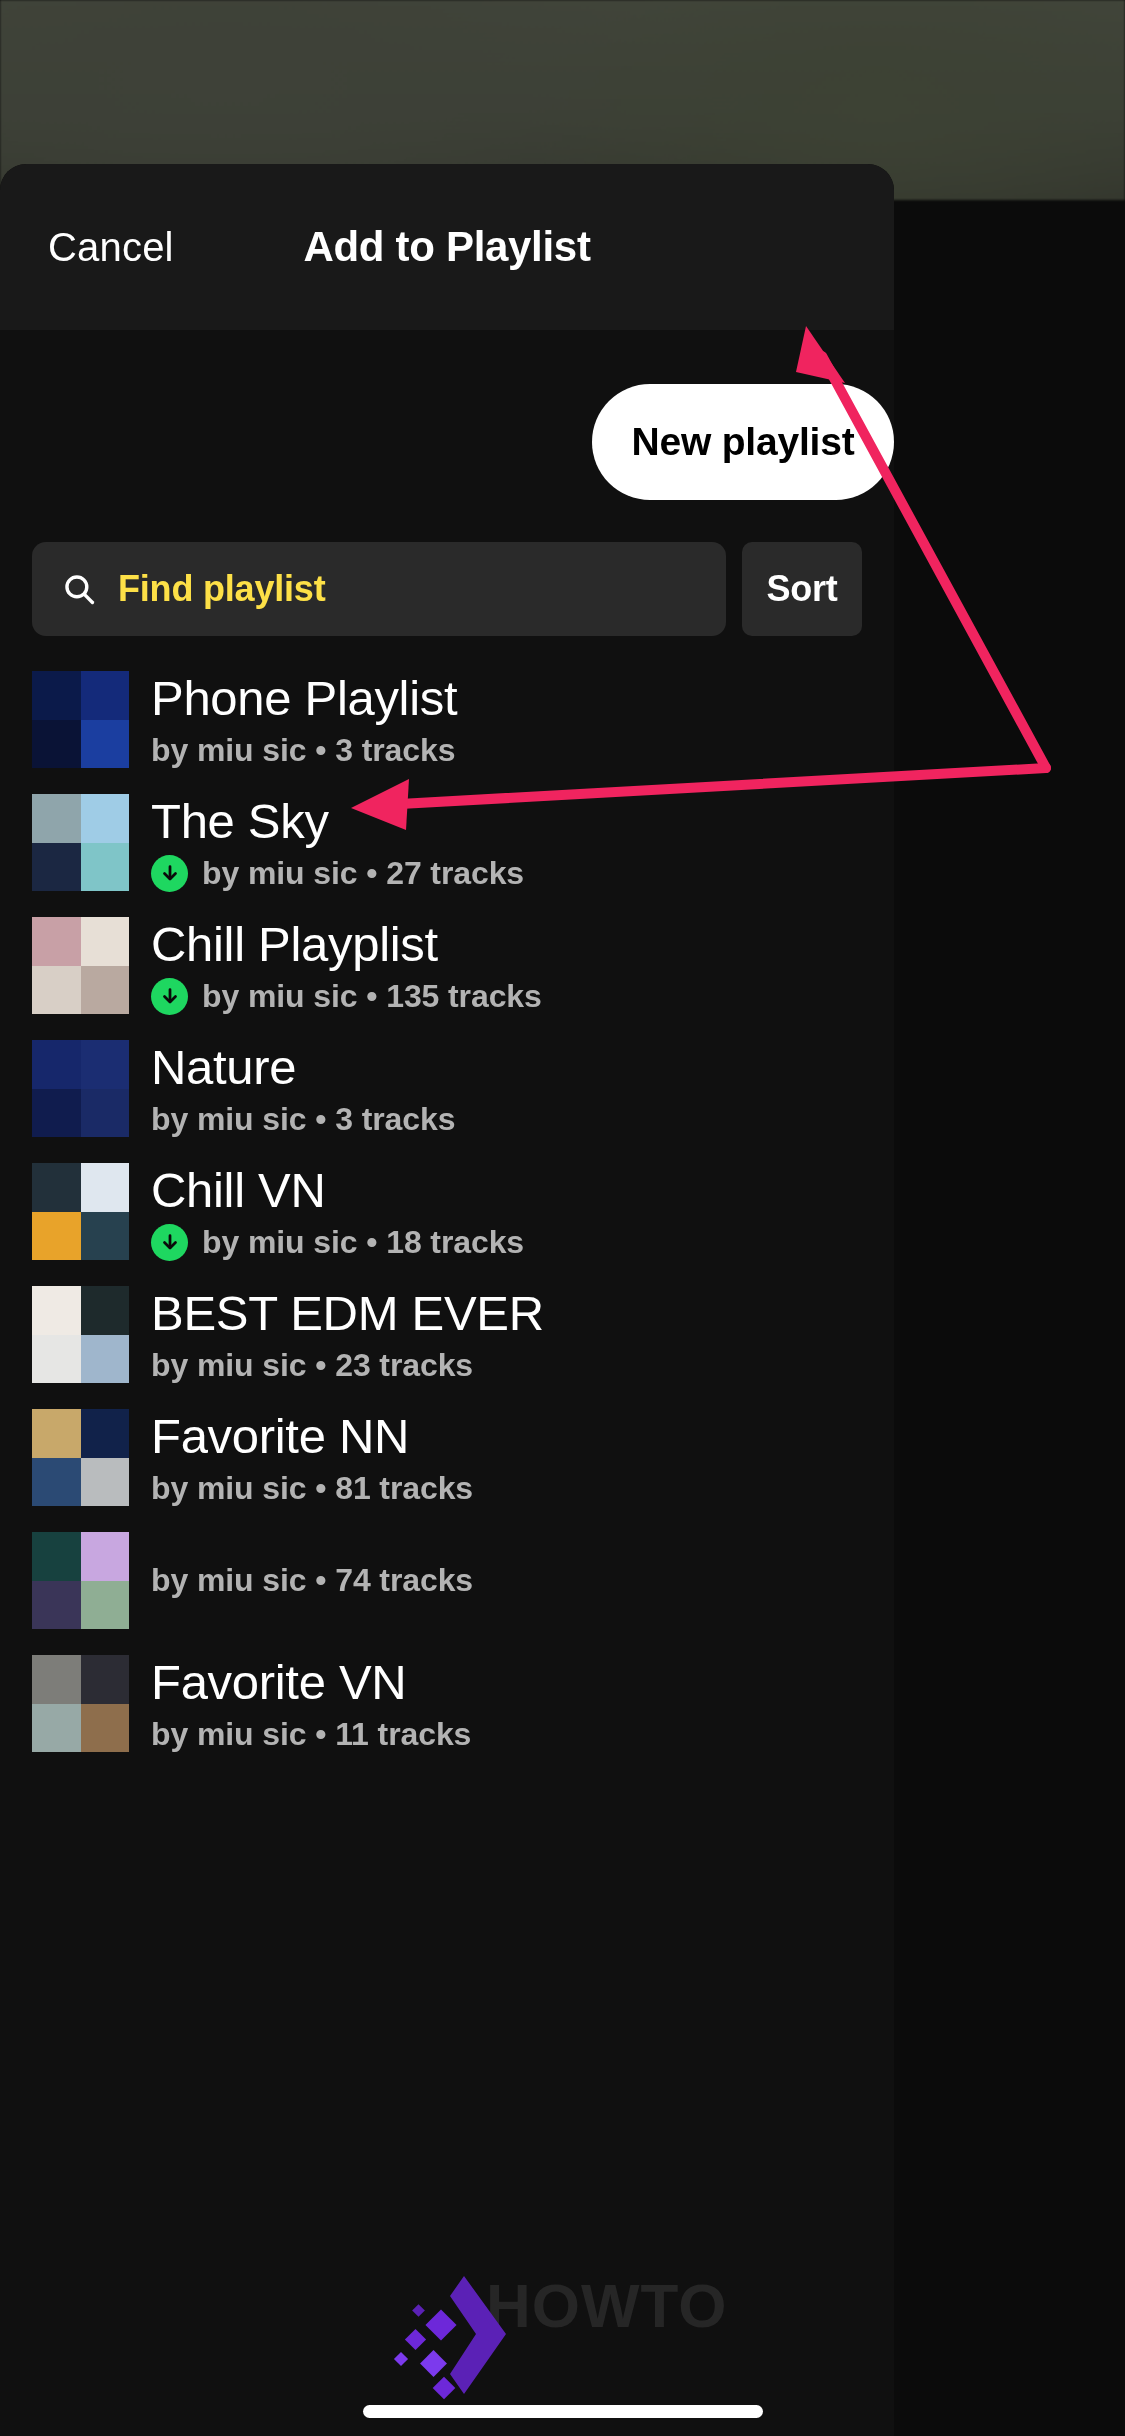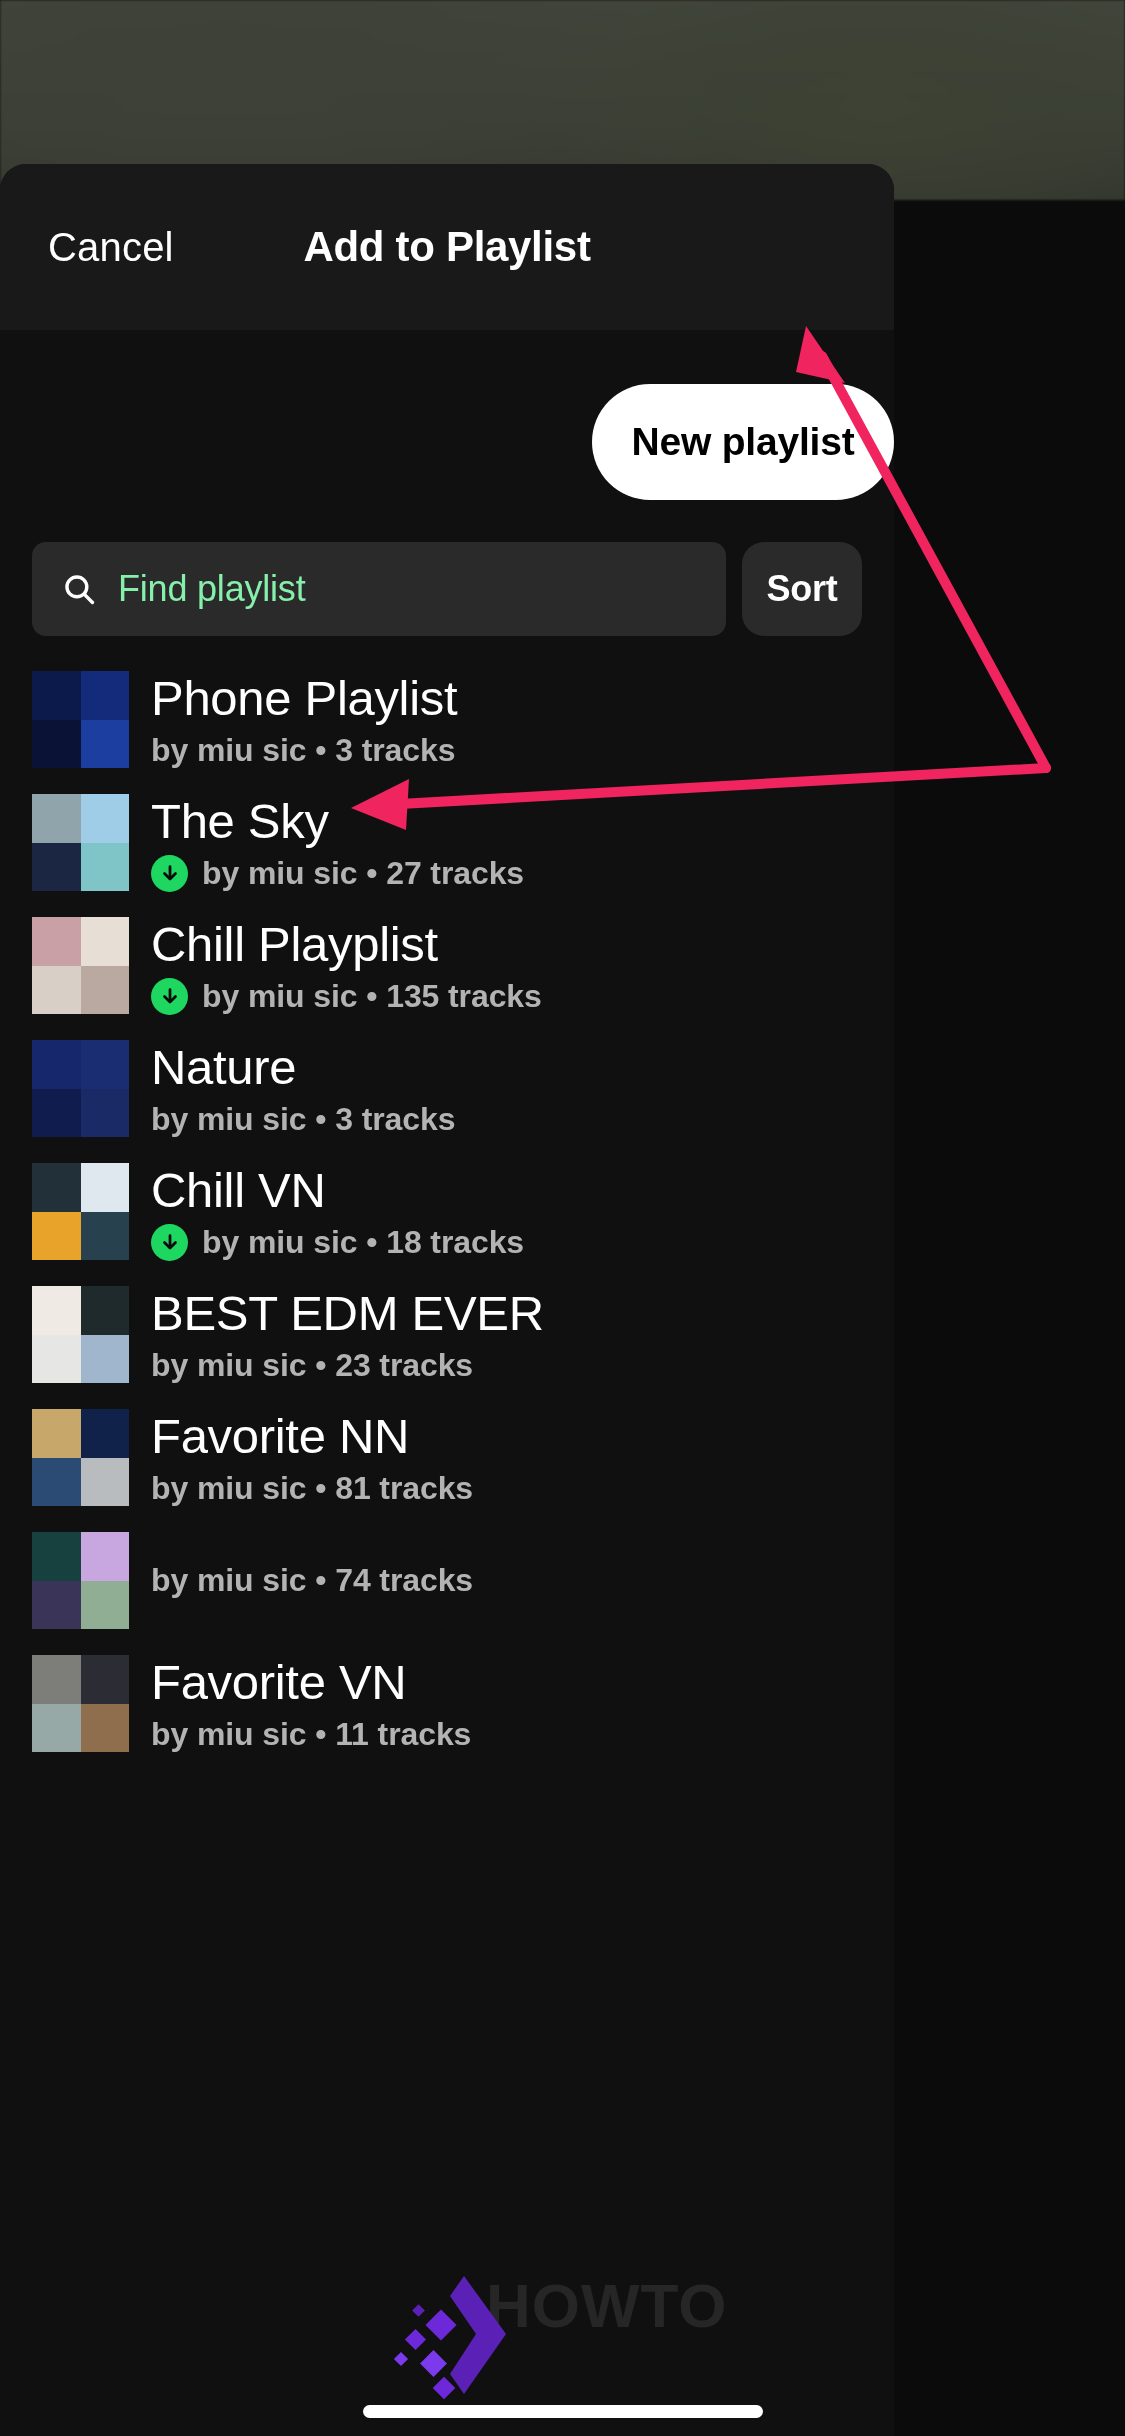--- a/index.html
+++ b/index.html
@@ -64,24 +64,24 @@
   
   #search-row {
     display:flex; gap:16px; padding:42px 32px 0 32px;
   }
   #search-field {
     flex:1 1 auto; height:94px; background:#2a2a2a; border-radius:14px;
     display:flex; align-items:center; padding-left:30px; gap:22px; cursor:text;
   }
   #search-icon { width:34px; height:34px; flex:0 0 auto; }
   #search-placeholder {
-    font-size:36px; font-weight:400; color:#86efac; letter-spacing:-0.2px;
+    font-size:36px; font-weight:700; color:#fde047; letter-spacing:-0.2px;
   }
   #sort-btn {
-    width:120px; height:94px; background:#2a2a2a; border-radius:22px;
+    width:120px; height:94px; background:#2a2a2a; border-radius:10px;
     display:flex; align-items:center; justify-content:center;
     font-size:36px; font-weight:700; color:#ffffff; border:none; cursor:pointer;
     font-family:"Liberation Sans", sans-serif; letter-spacing:-0.2px;
   }
 
   
   #playlist-list { padding:22px 0 0 0; }
   .playlist-row {
     display:flex; align-items:center; gap:22px;
     padding:0 32px; height:123px; cursor:pointer;

